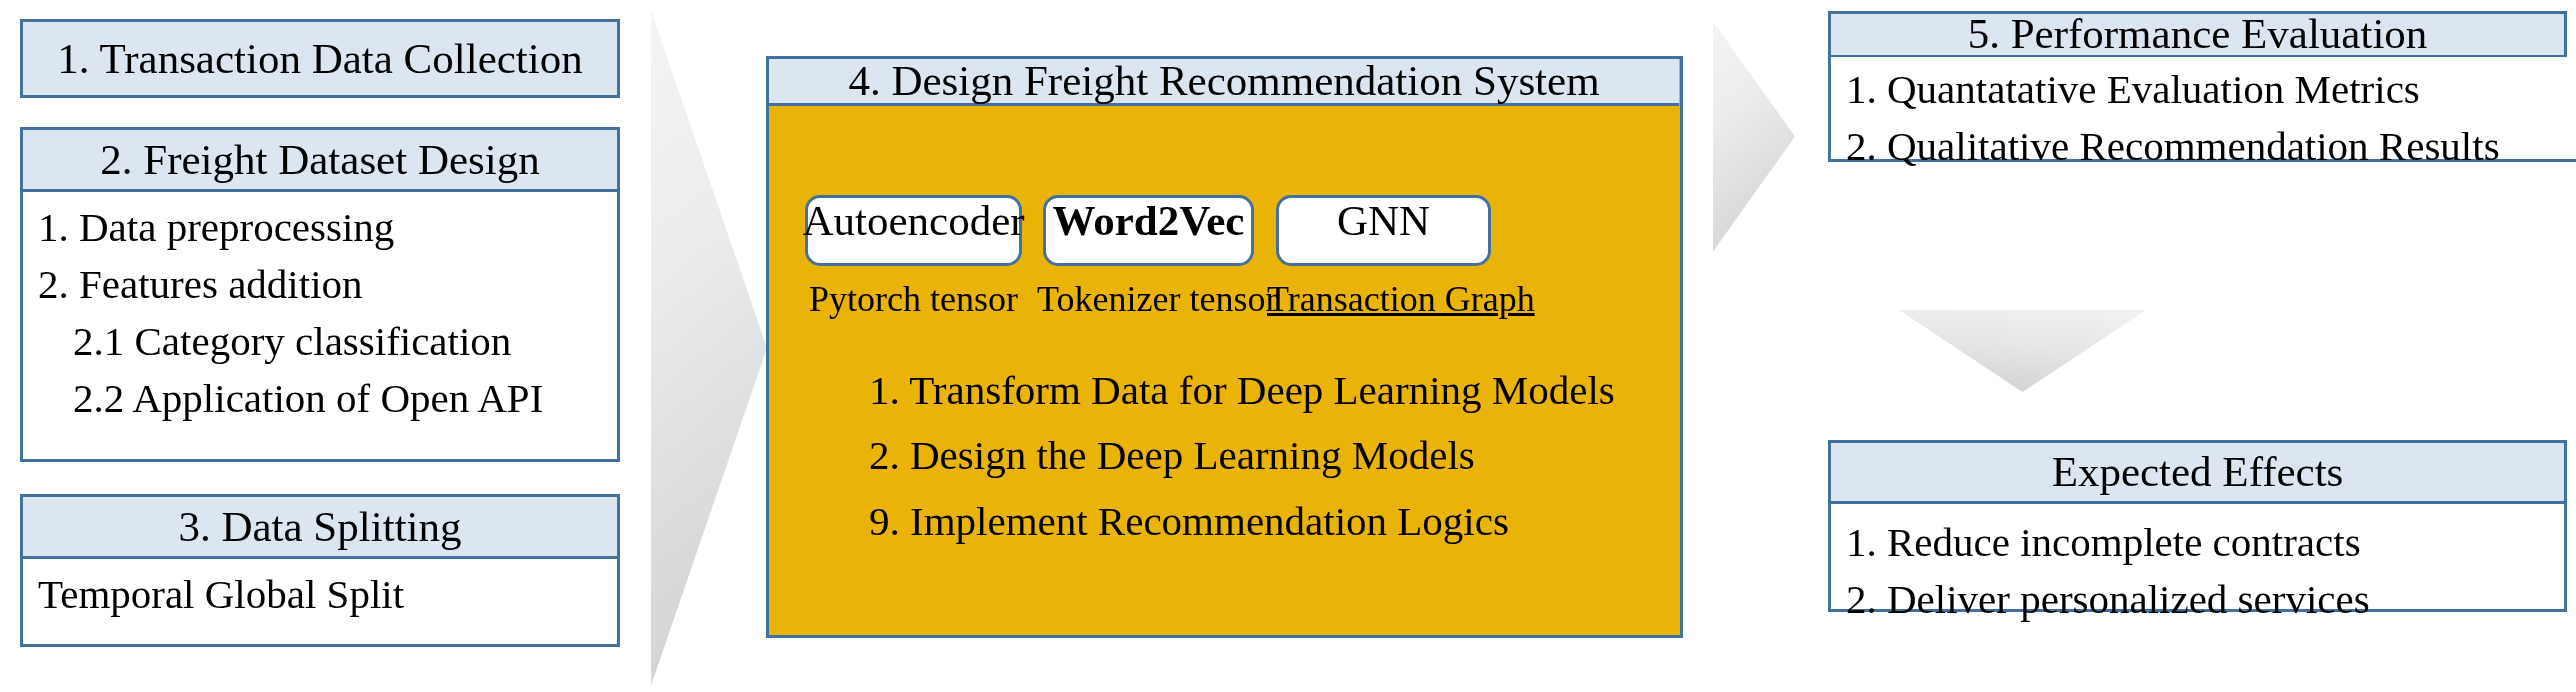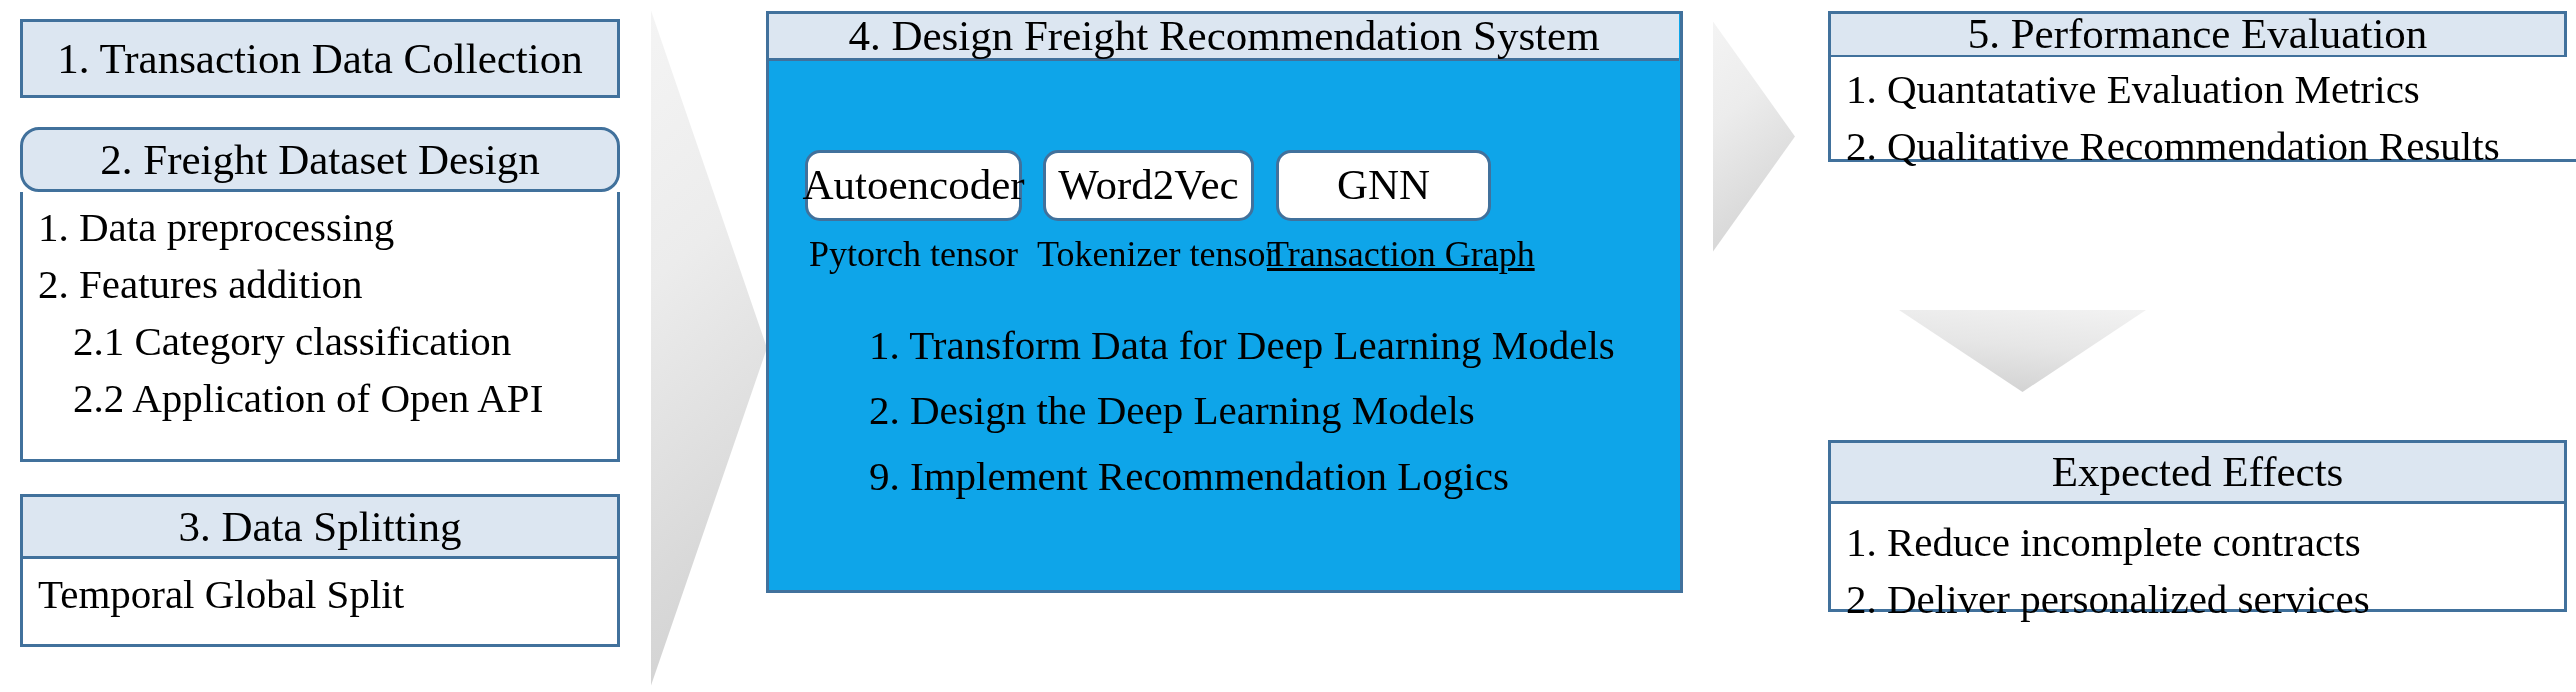--- a/index.html
+++ b/index.html
@@ -54,40 +54,41 @@
   .t-plain { font-size: 41px; }
 
   .line { margin: 0 0 9.3px 0; white-space: nowrap; }
   .line:last-child { margin-bottom: 0; }
 
   
   #center-panel {
     position: absolute;
     box-sizing: border-box;
     border: 3.5px solid #41719c;
-    background: #0ea5e9;
+    background: #eab308;
+    margin-top: 45px;
   }
   #center-header {
     position: absolute;
     box-sizing: border-box;
     background: #dce6f1;
     border-bottom: 3.5px solid #41719c;
     display: flex;
     align-items: center;
     justify-content: center;
   }
 
   .rb {
     position: absolute;
     box-sizing: border-box;
     border: 3.5px solid #41719c;
     border-radius: 15px;
     background: #ffffff;
     display: flex;
-    align-items: center;
+    align-items: flex-start;
     justify-content: center;
     font-size: 43px;
   }
   .cap {
     position: absolute;
     text-align: center;
     font-size: 36px;
     white-space: nowrap;
   }
 
@@ -103,21 +104,21 @@
 </style>
 </head>
 <body>
 
 <div class="canvas">
 
   <div class="hdr lone-hdr" style="left:20px; top:19px; width:600px; height:79px;">
     <span class="t-title">1. Transaction Data Collection</span>
   </div>
 
-  <div class="hdr" style="left:20px; top:127px; width:600px; height:65px;border-radius:19px;">
+  <div class="hdr" style="left:20px; top:127px; width:600px; height:65px;">
     <span class="t-title">2. Freight Dataset Design</span>
   </div>
   <div class="body" style="left:20px; top:192px; width:600px; height:270px;">
     <div class="line t-item">1. Data preprocessing</div>
     <div class="line t-item">2. Features addition</div>
     <div class="line t-sub">2.1 Category classification</div>
     <div class="line t-sub">2.2 Application of Open API</div>
   </div>
 
   <div class="hdr" style="left:20px; top:494px; width:600px; height:65px;">
@@ -132,21 +133,21 @@
 
   <div id="center-panel" style="left:766px; top:10.5px; width:917px; height:582px;">
 
     <div id="center-header" style="left:0px; top:0px; width:910px; height:47px;">
       <span class="t-title">4. Design Freight Recommendation System</span>
     </div>
 
     <div class="rb" style="left:36px; top:136px; width:217px; height:71px;">
       <span>Autoencoder</span>
     </div>
-    <div class="rb" style="left:274px; top:136px; width:211px; height:71px;">
+    <div class="rb" style="left:274px; top:136px; width:211px; height:71px;font-weight:bold;">
       <span>Word2Vec</span>
     </div>
     <div class="rb" style="left:507px; top:136px; width:215px; height:71px;">
       <span>GNN</span>
     </div>
 
     <div class="cap" style="left:36px; top:222px; width:217px;">
       <span>Pytorch tensor</span>
     </div>
     <div class="cap" style="left:268px; top:222px; width:223px;">

